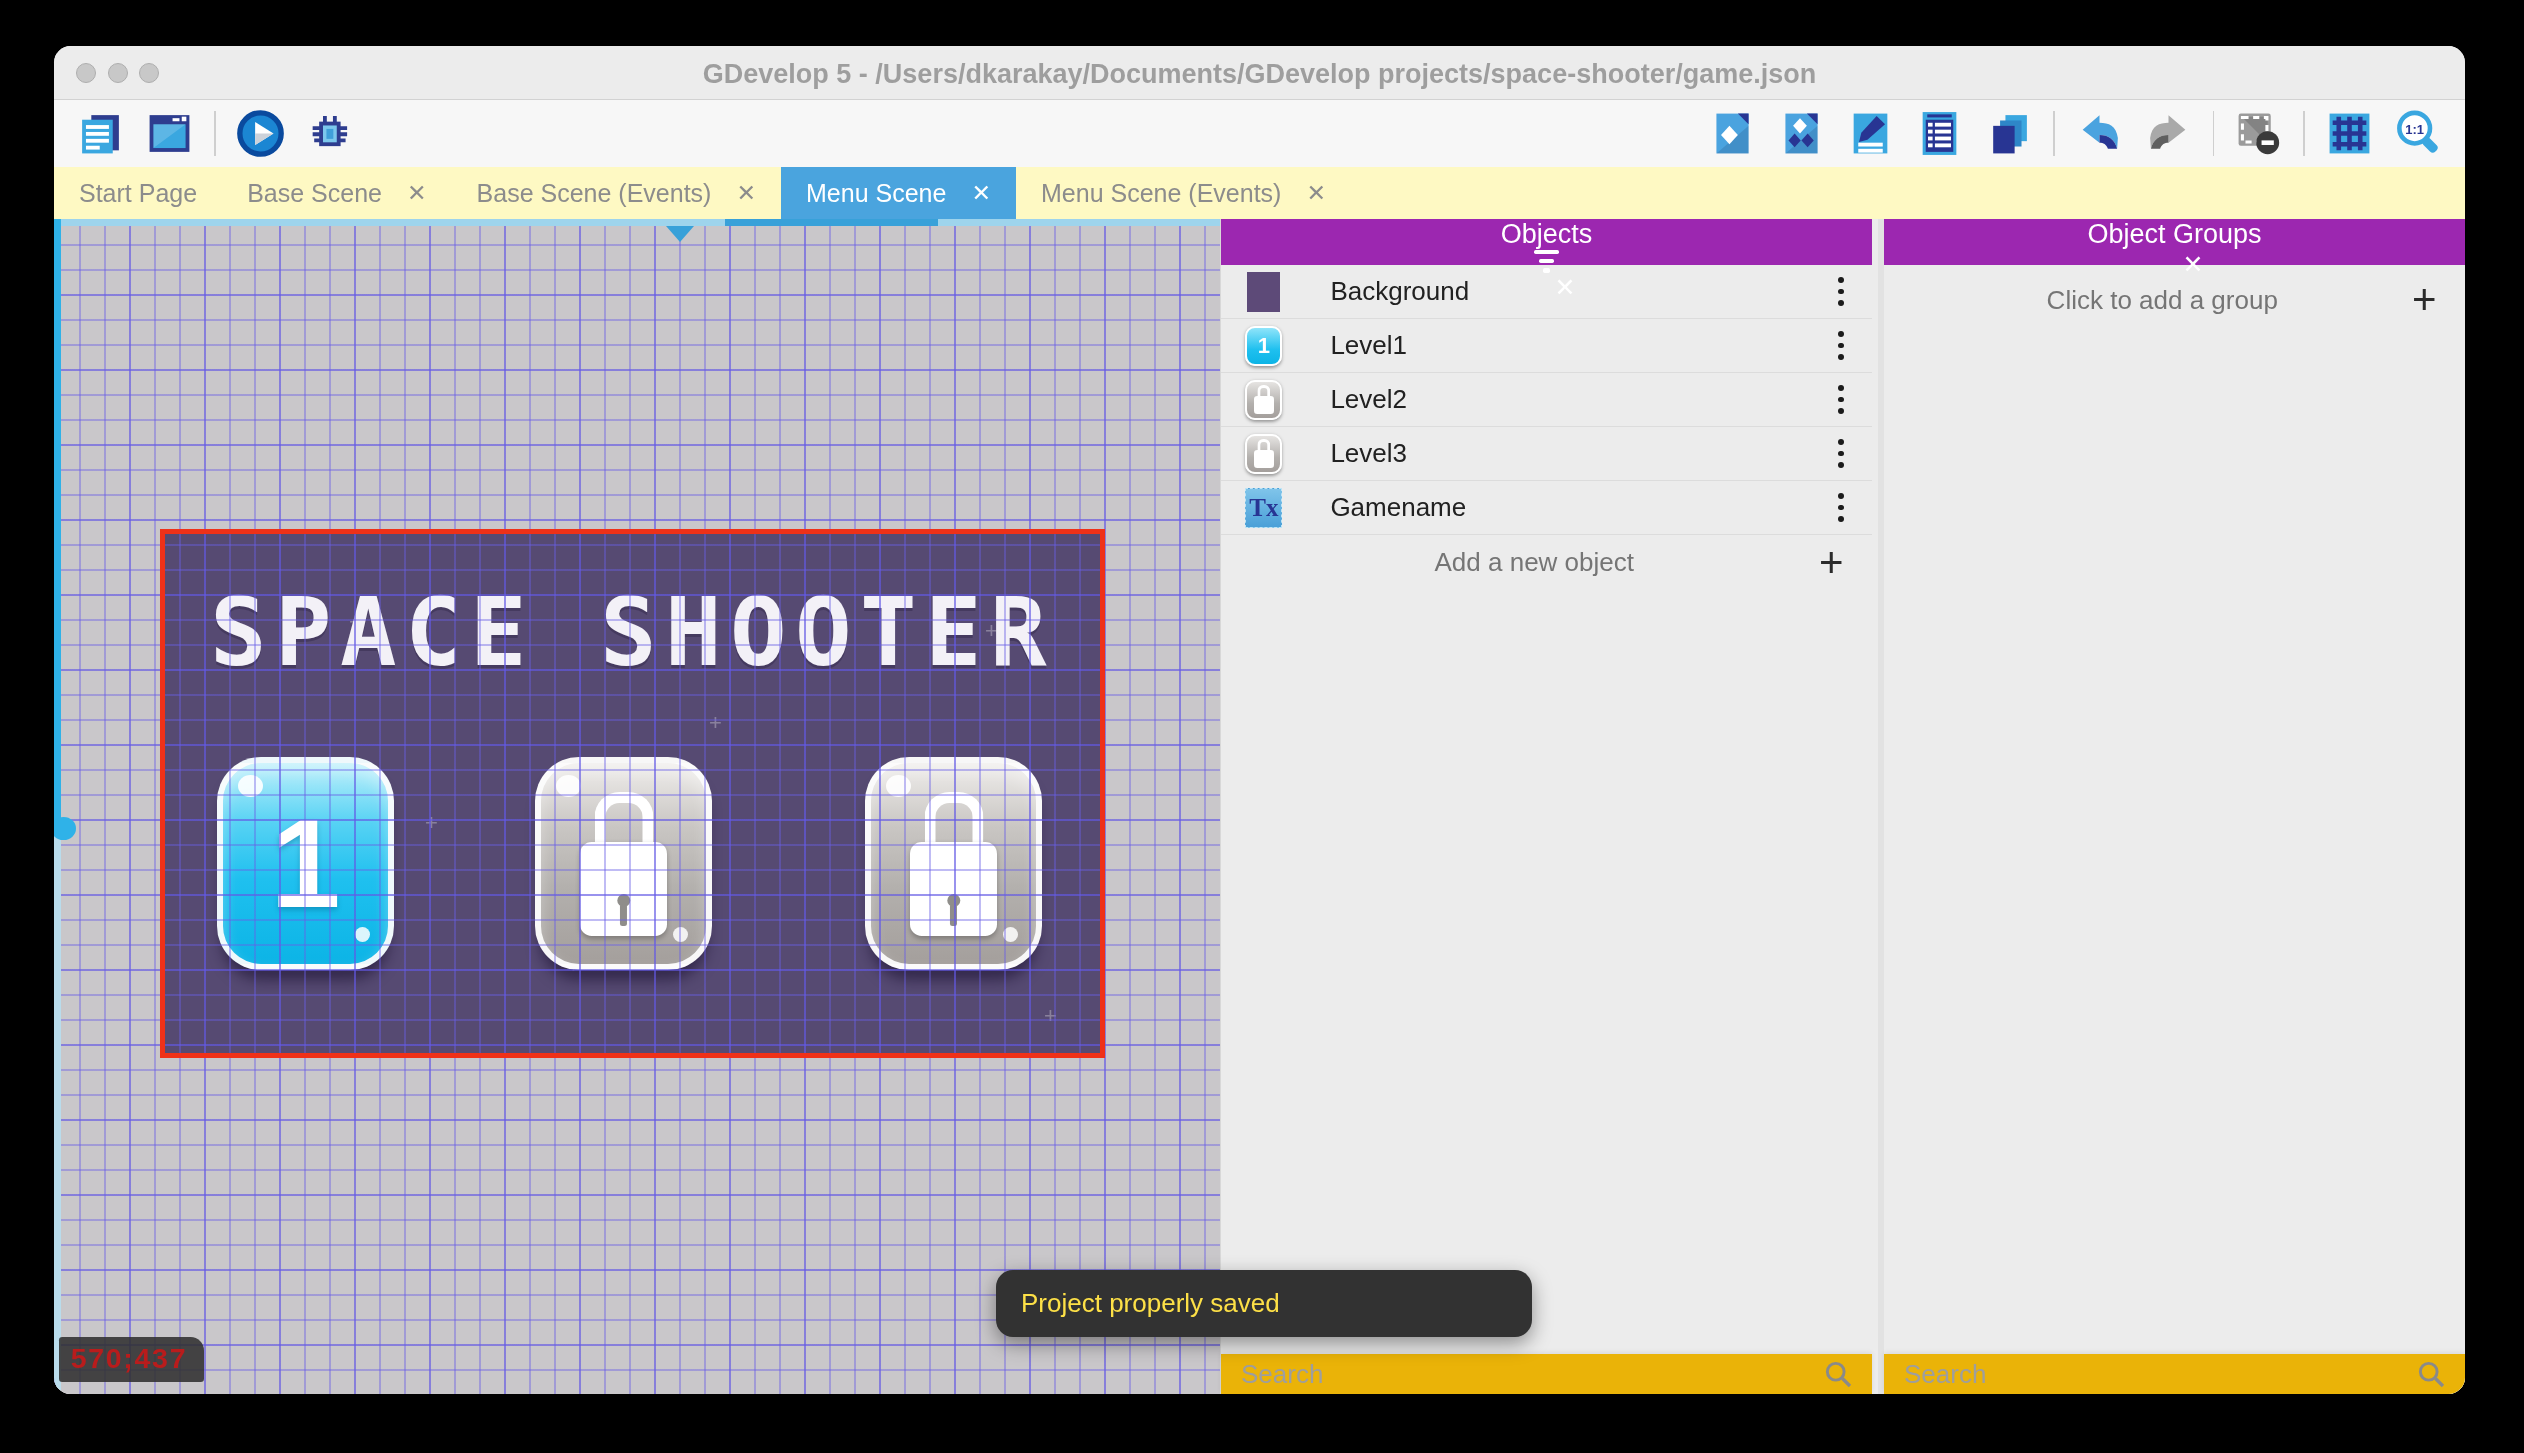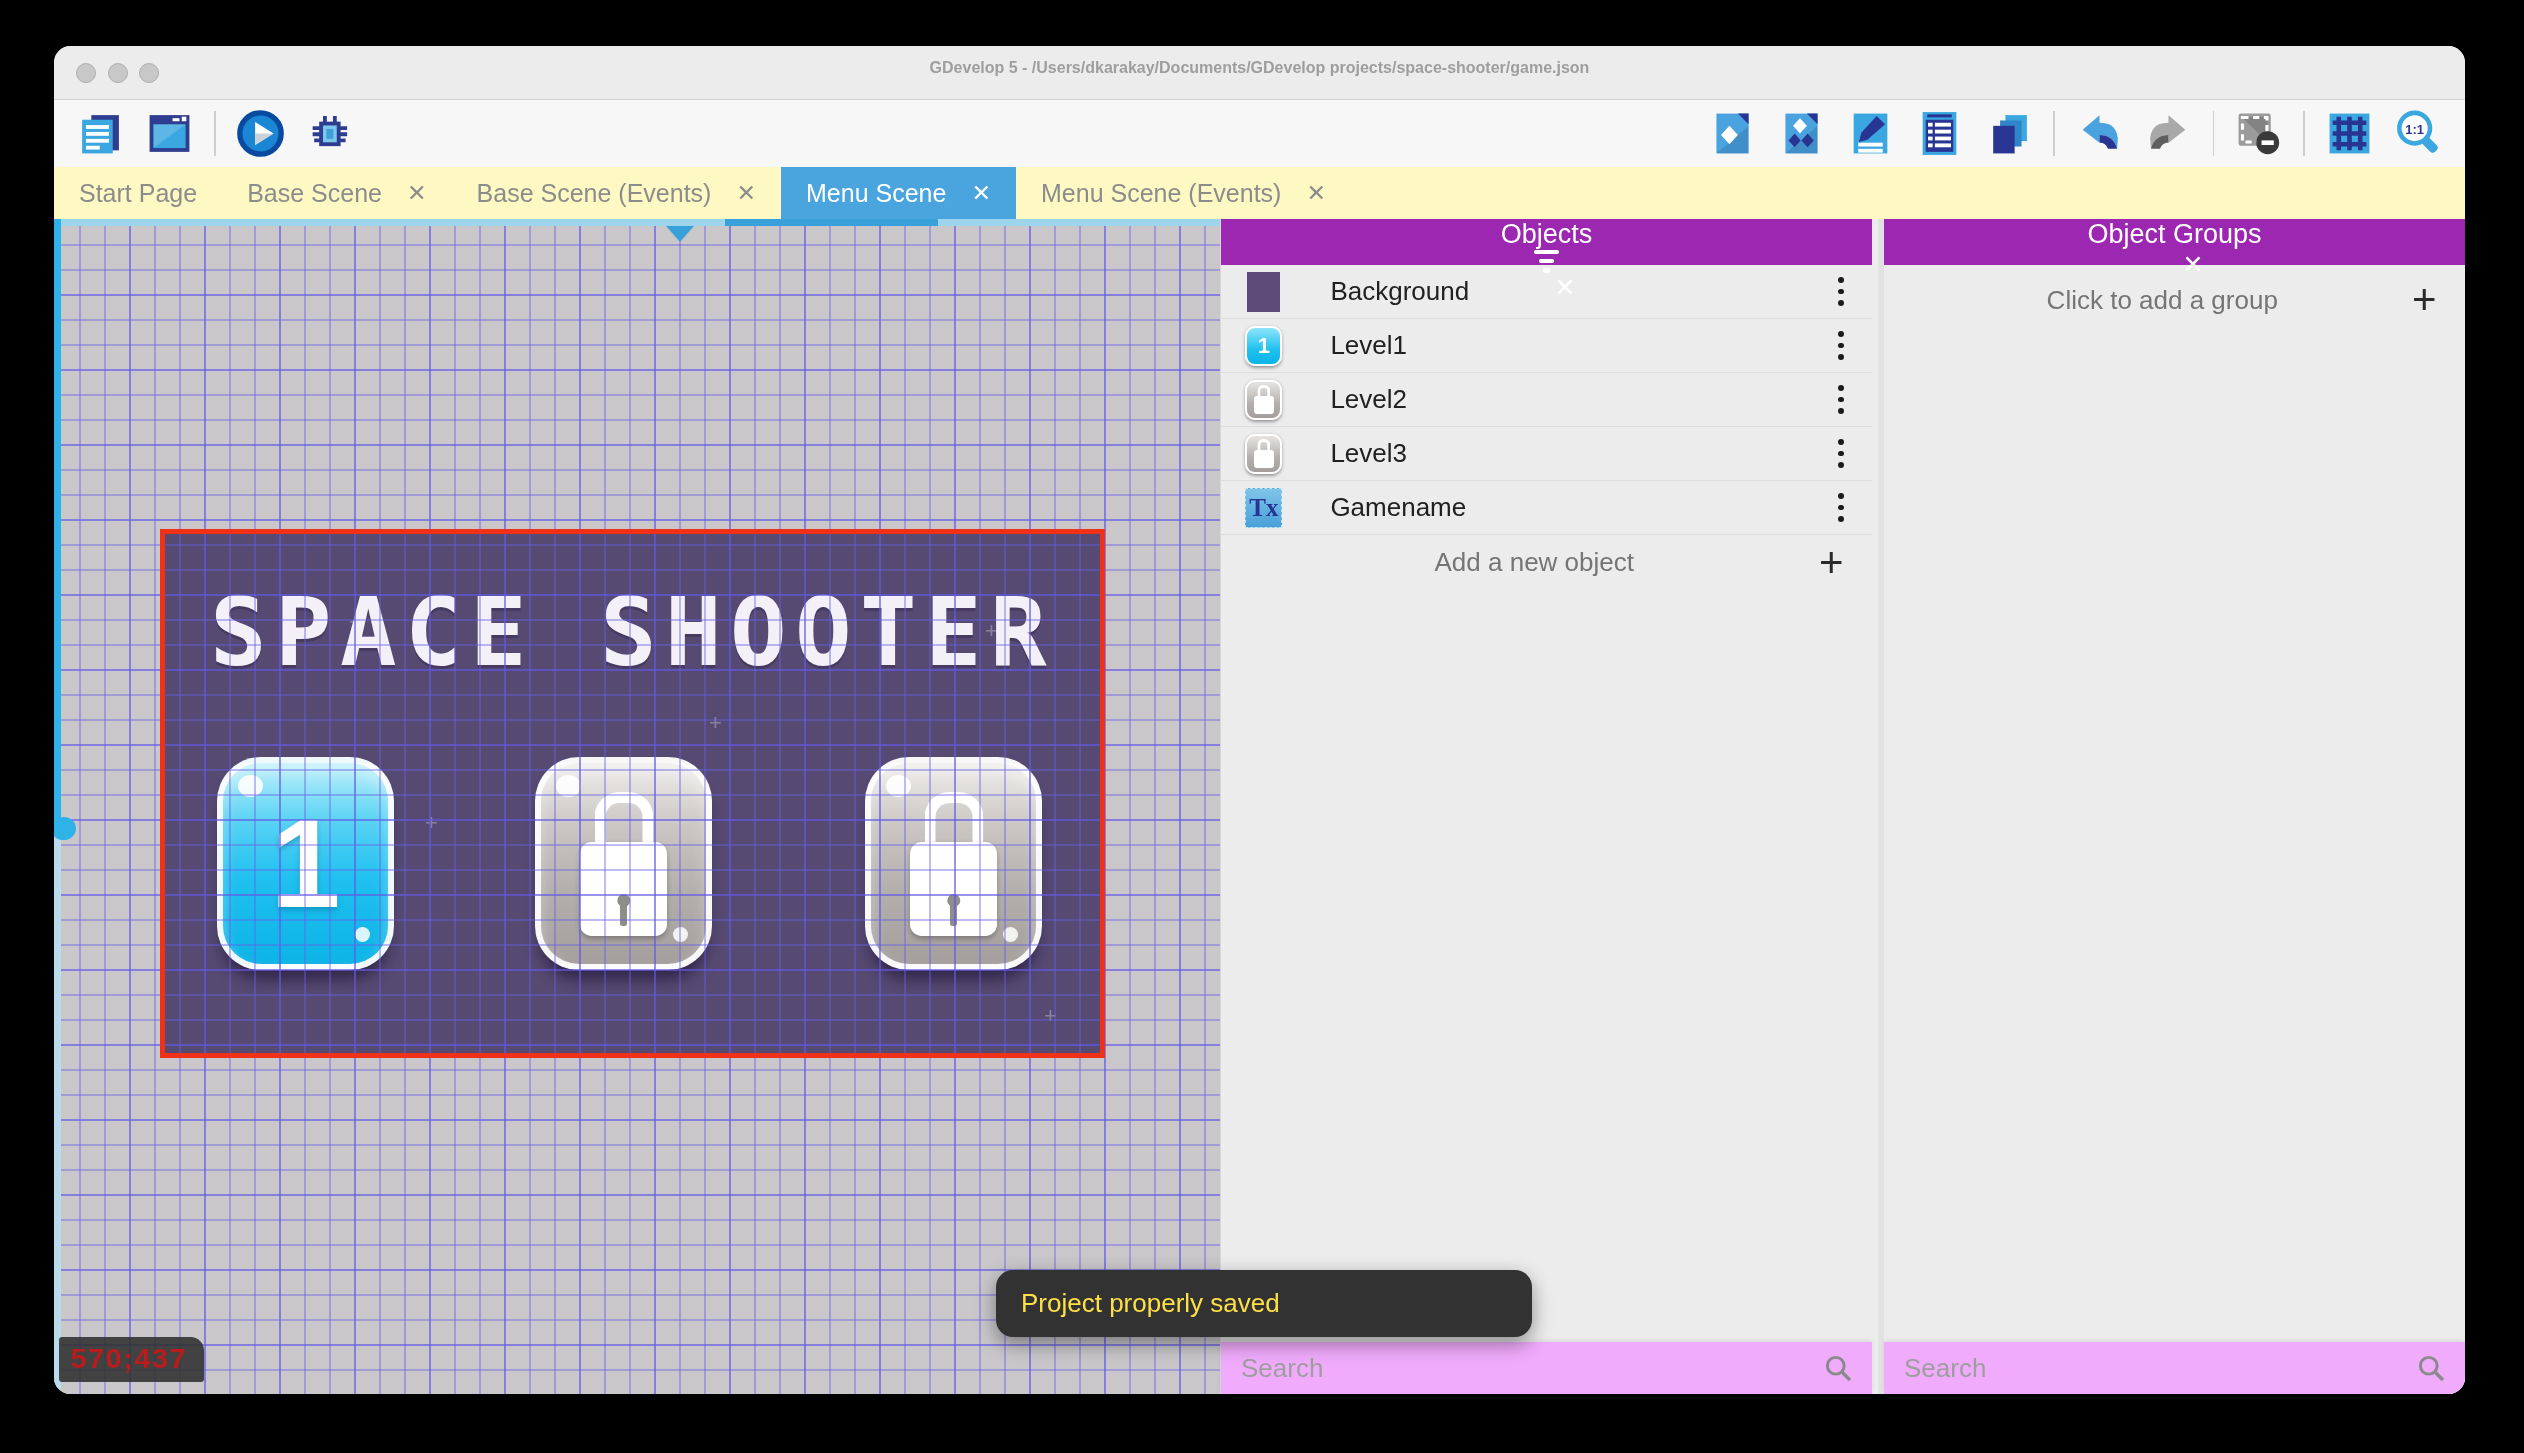--- a/index.html
+++ b/index.html
@@ -7,21 +7,21 @@
 
   
   .window { position:absolute; left:54px; top:46px; width:2411px; height:1348px;
             border-radius:16.7px; overflow:hidden; background:#ececec;
             box-shadow:0 33px 92px rgba(0,0,0,.85); }
 
   .titlebar { position:absolute; left:0; top:0; width:100%; height:54px; background:#ececec;
               border-bottom:0.8px solid #d2d2d2; }
   .traffic { position:absolute; top:16.7px; display:flex; gap:11.7px; left:22px; }
   .traffic span { width:20px; height:20px; border-radius:50%; background:#c8c8c8; border:0.8px solid #aeaeae; }
-  .win-title { position:absolute; width:100%; top:13.4px; text-align:center; font-size:16px; font-weight:bold; color:#9e9e9e; }
+  .win-title { position:absolute; width:100%; top:13.4px; text-align:center; font-size:27px; font-weight:bold; color:#9e9e9e; }
 
   
   .toolbar { position:absolute; left:0; top:54px; width:100%; height:67px; background:#f7f7f7;
              display:flex; align-items:center; justify-content:space-between; padding:0 22px;gap:18px; }
   .tb-group { display:flex; align-items:center; gap:20px; }
   .tb-sep { width:1.7px; height:45px; background:#cfcfcf; }
   .tb-icon { width:49px; height:49px; display:flex; align-items:center; justify-content:center; }
   .tb-icon svg { width:49px; height:49px; }
 
   
@@ -116,21 +116,21 @@
                    border:3.3px solid #fff; border-bottom:none; border-radius:5.9px 5.9px 0 0; }
   .mini-lock .bd { position:absolute; bottom:0; left:0; width:20px; height:17.6px; background:#fff; border-radius:3.3px; }
   .thumb-text { width:37px; height:40px; background:linear-gradient(180deg,#7fc4ea,#4aa0d8);
                 border:1.7px dashed #bfe4f5; display:flex; align-items:center; justify-content:center;
                 font-family:"Liberation Serif", serif; font-weight:bold; font-size:25px; color:#283593; }
 
   .add-row { height:55px; display:flex; align-items:center; padding:0 28.5px; border-bottom:0; }
   .add-label { flex:1; text-align:center; font-size:26px; color:#757575; }
   .plus { font-size:42px; font-weight:300; color:#2b2b2b; line-height:42px; }
 
-  .panel-search { position:absolute; left:0; bottom:0; width:100%; height:52px; background:#f0abfc;
+  .panel-search { position:absolute; left:0; bottom:0; width:100%; height:40px; background:#eab308;
                   display:flex; align-items:center; padding:0 20px; box-shadow:0 -1.7px 5px rgba(0,0,0,.08); }
   .panel-search input { flex:1; border:none; outline:none; font-size:26px; color:#333; background:transparent;
                         font-family:"Liberation Sans", sans-serif; }
   .panel-search input::placeholder { color:#9e9e9e; }
   .mag { width:28.5px; height:28.5px; flex:none; }
 </style>
 </head>
 <body>
 
 <div class="window">

